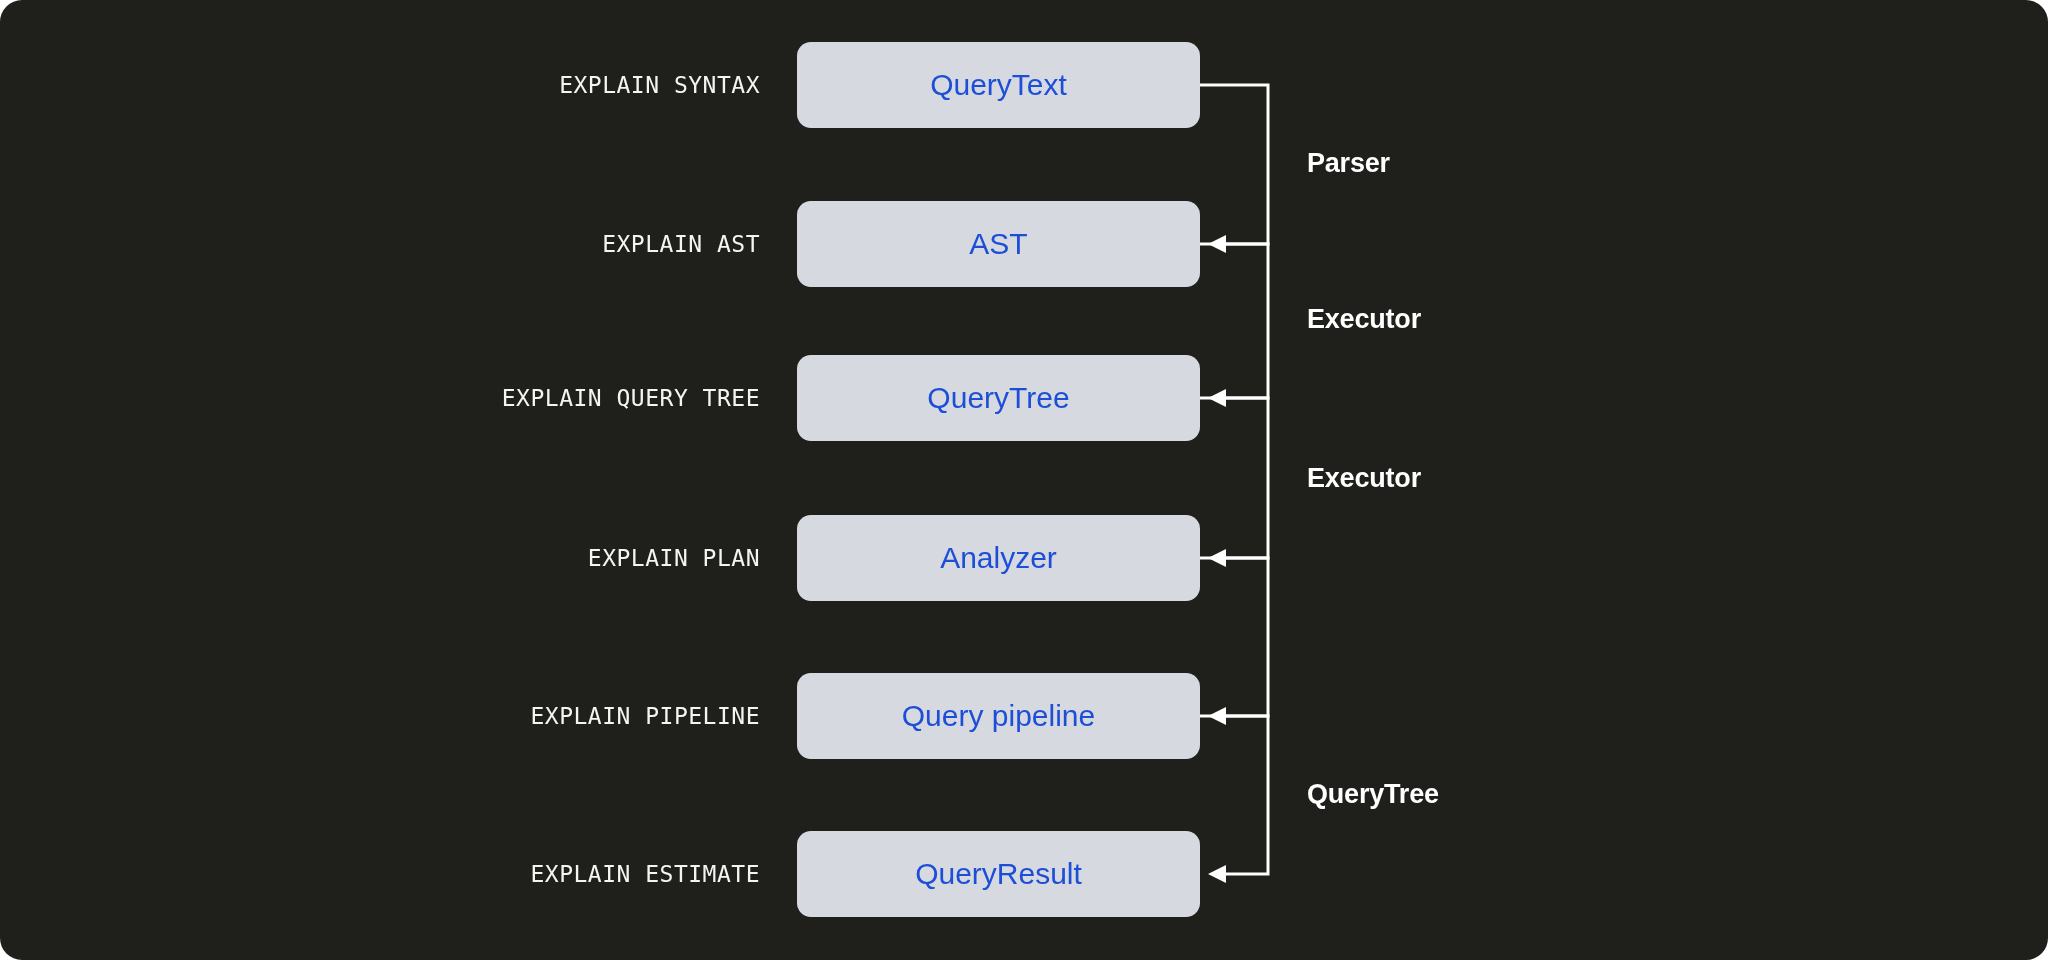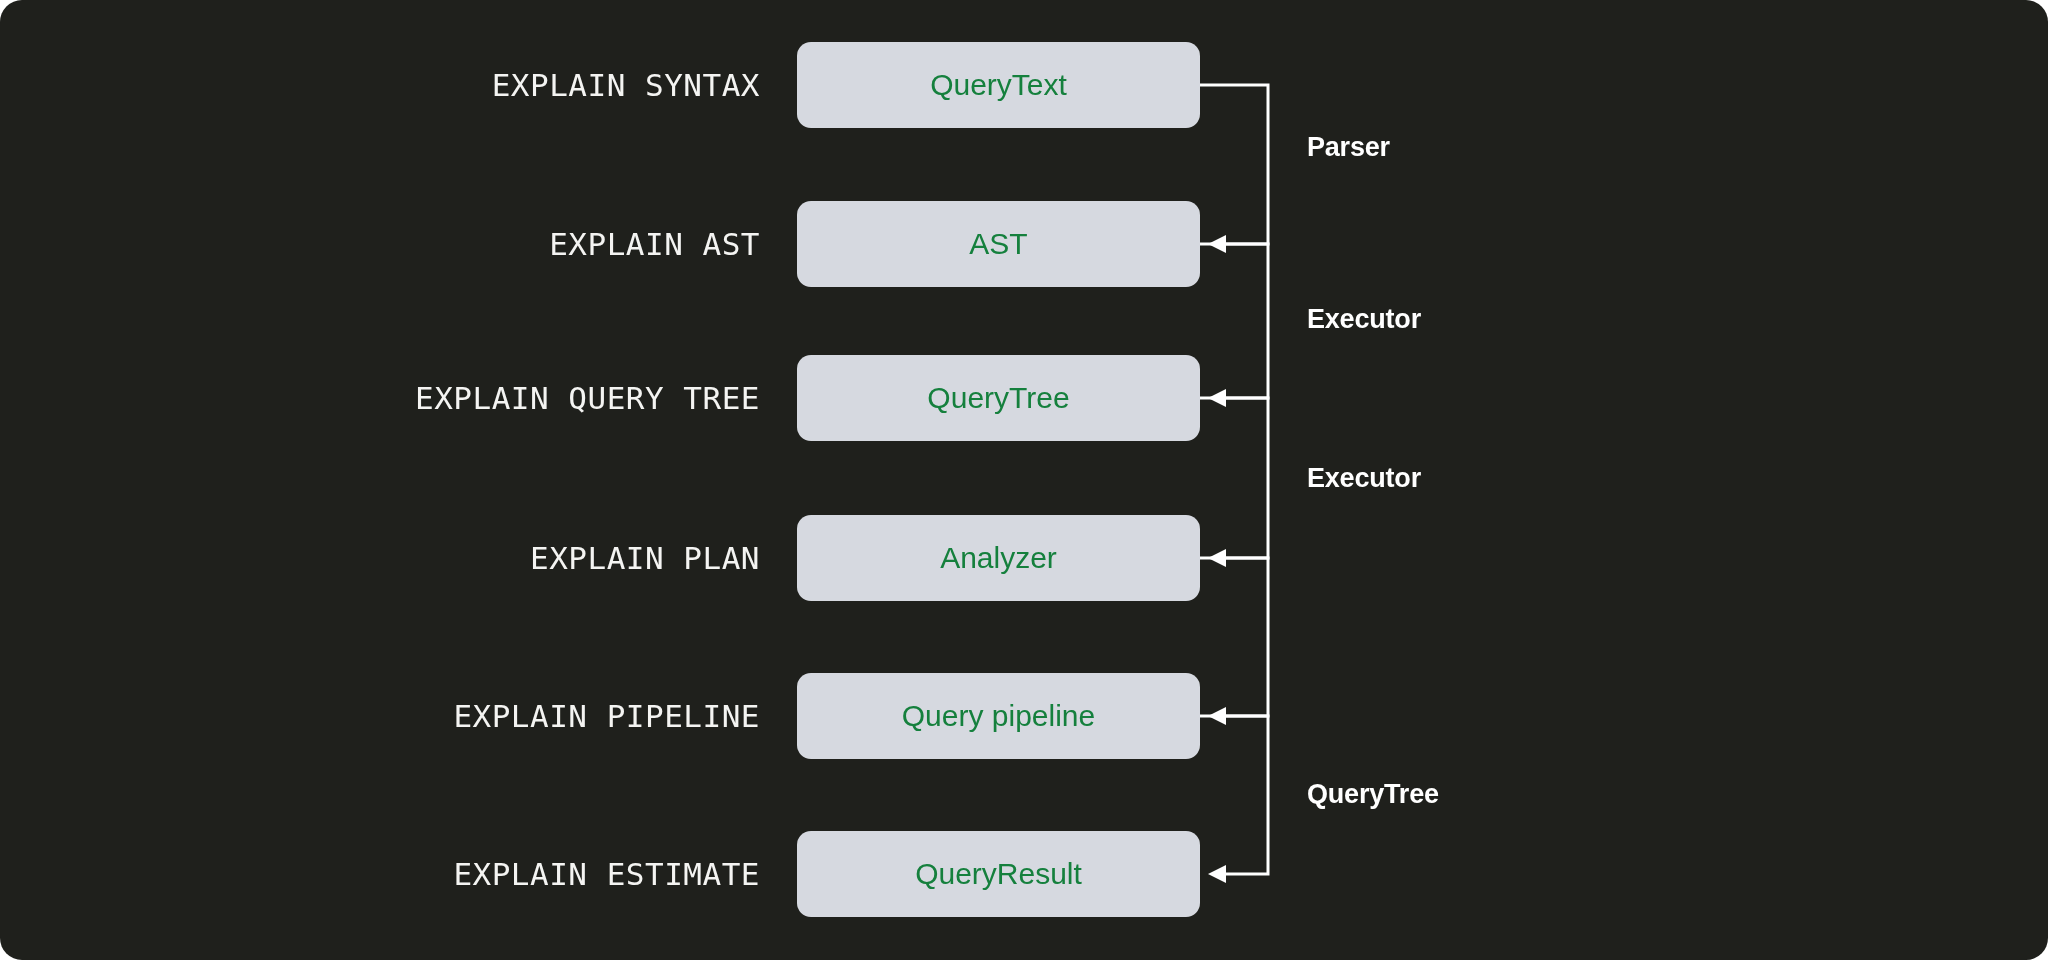--- a/index.html
+++ b/index.html
@@ -31,41 +31,41 @@
     height: 0;
   }
 
   .explain-label {
     position: absolute;
     right: 1288px;           
     transform: translateY(-50%);
     white-space: nowrap;
     color: #f4f4f2;
     font-family: "DejaVu Sans Mono", "Liberation Mono", monospace;
-    font-size: 31px;
+    font-size: 23px;
     letter-spacing: 0.5px;
     font-weight: 400;
     text-align: right;
   }
 
   .node-box {
     position: absolute;
     left: 797px;
     width: 403px;
     height: 86px;
     transform: translateY(-50%);
     background: #d6d9e0;
     border-radius: 14px;
     display: flex;
     align-items: center;
     justify-content: center;
     box-sizing: border-box;
   }
   .node-label {
-    color: #15803d;
+    color: #1d4ed8;
     font-family: "Liberation Sans", sans-serif;
     font-size: 30px;
     font-weight: 400;
     line-height: 1;
     white-space: nowrap;
   }
 
   
   .connector-svg {
     position: absolute;
@@ -155,18 +155,18 @@
     </div>
   </div>
 
   <div class="row" style="top:874px">
     <div class="explain-label">EXPLAIN ESTIMATE</div>
     <div class="node-box">
       <span class="node-label">QueryResult</span>
     </div>
   </div>
 
-  <div class="stage-label" style="top:147px">Parser</div>
+  <div class="stage-label" style="top:163px">Parser</div>
   <div class="stage-label" style="top:319px">Executor</div>
   <div class="stage-label" style="top:478px">Executor</div>
   <div class="stage-label" style="top:794px">QueryTree</div>
 
 </div>
 
 </body></html>

